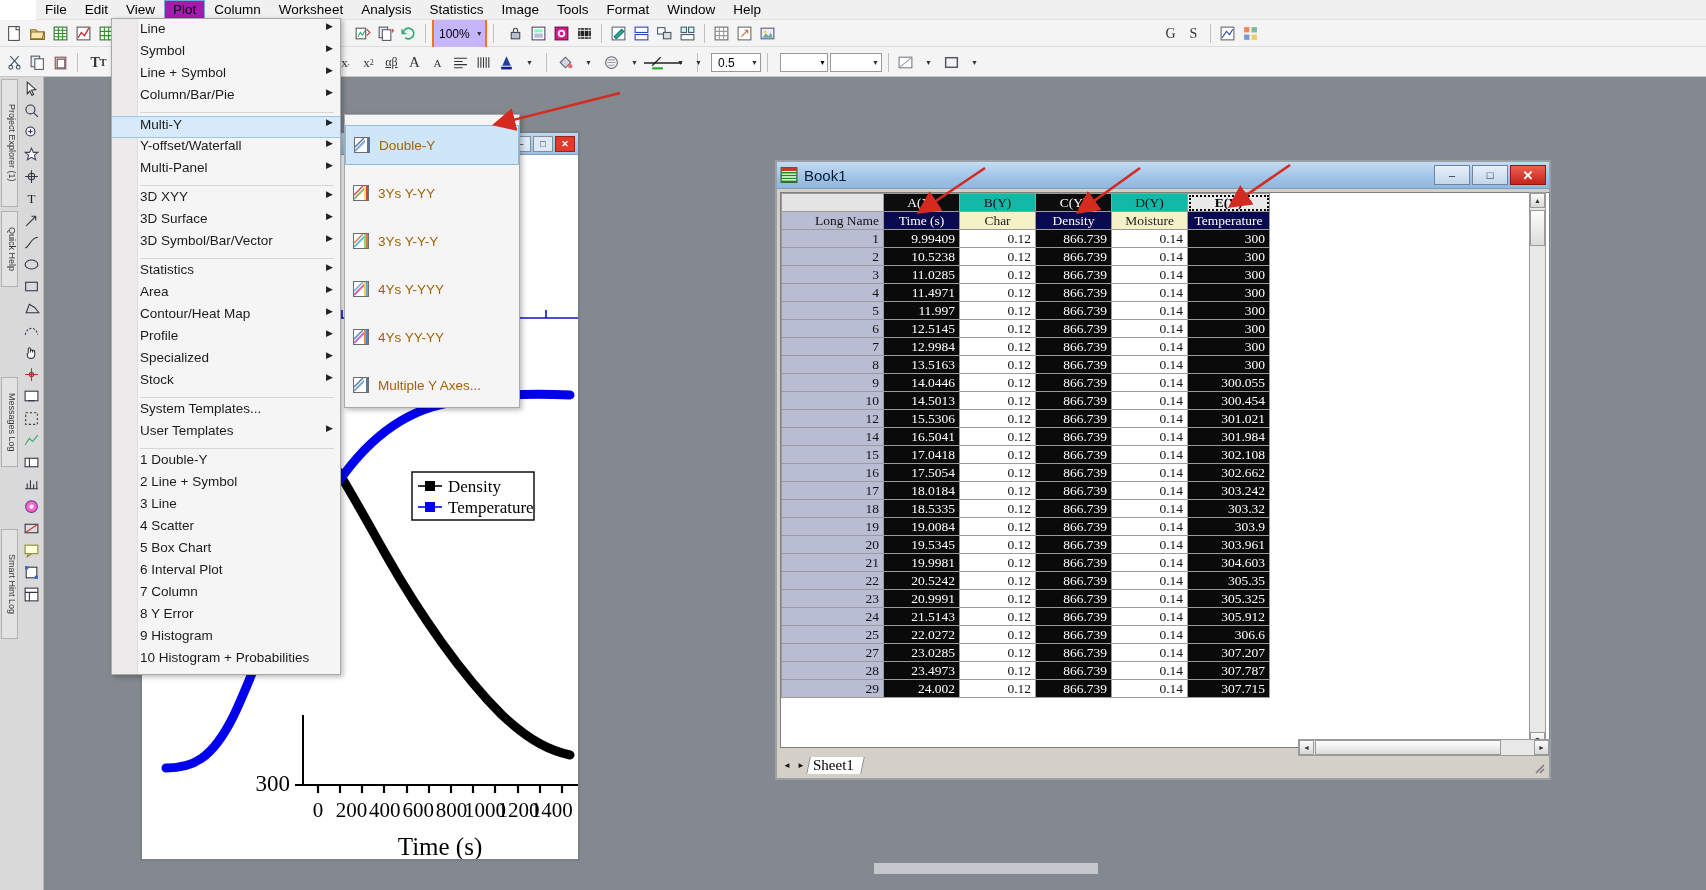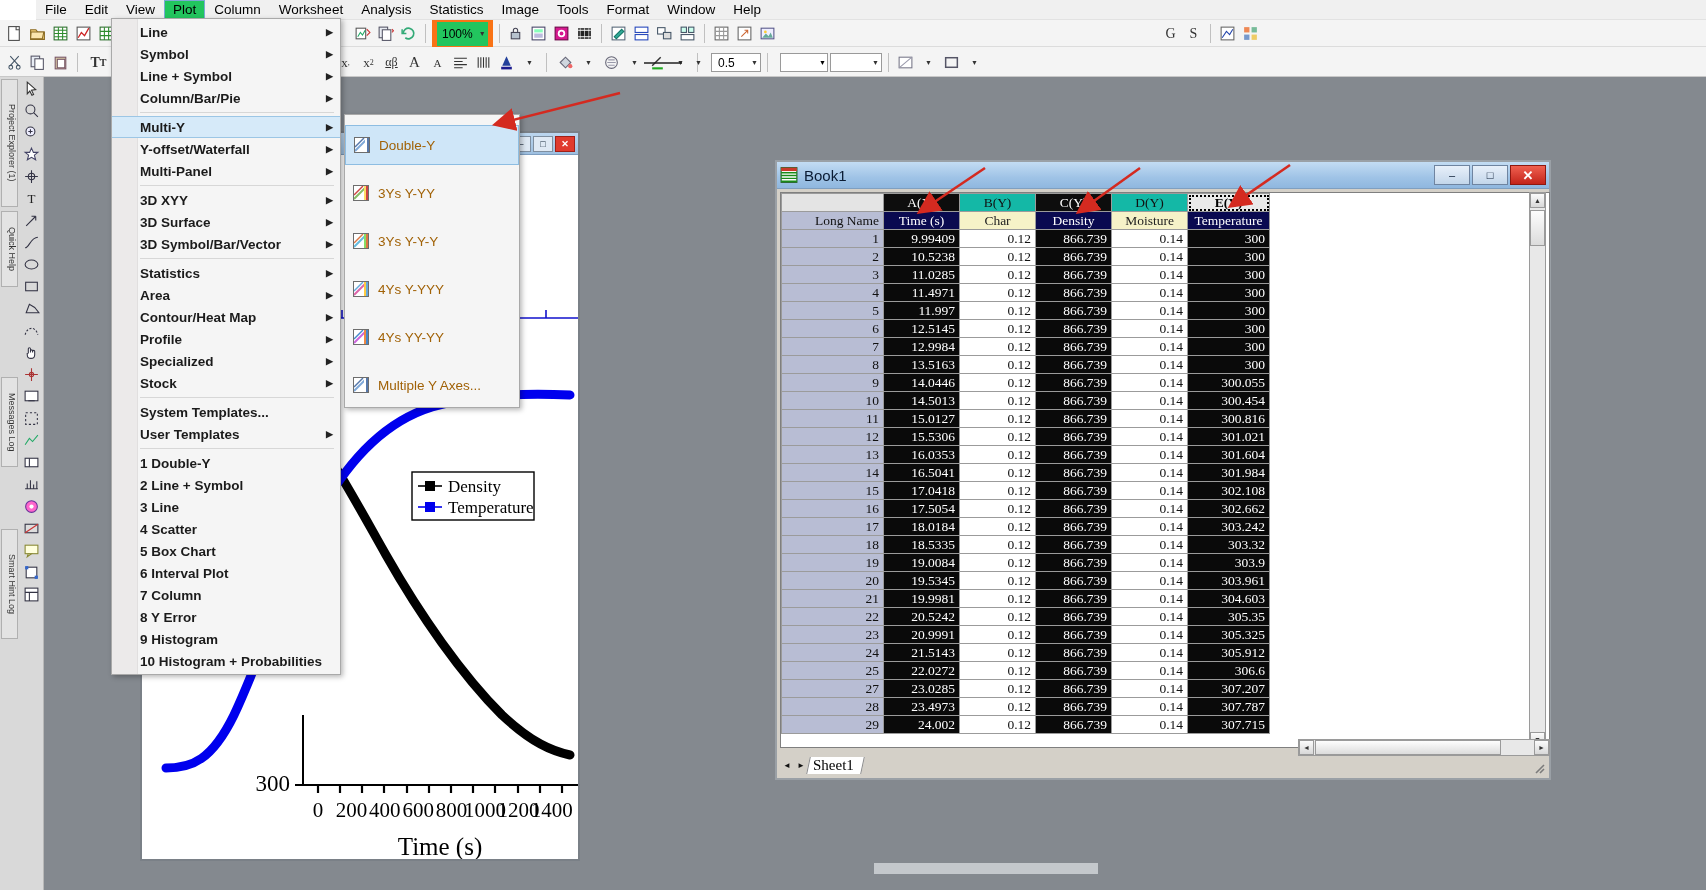--- a/index.html
+++ b/index.html
@@ -20,21 +20,21 @@
     display:flex; align-items:center;
     border-bottom:1px solid #e2e2e2;
     z-index:40;
     margin-left:36px;
   }
   .menu-item {
     padding:2px 9px; font-size:13.5px; color:#000; line-height:16px;
     cursor:default; white-space:nowrap;
   }
   .menu-item.active {
-    background:#22c55e; border:1px solid #7aa9d4; border-bottom:none;
+    background:#a21caf; border:1px solid #7aa9d4; border-bottom:none;
     padding:1px 8px;
   }
 
   
   #toolbar1 {
     position:absolute; left:0; top:20px; width:1706px; height:27px;
     background:#f4f4f4; border-bottom:1px solid #dcdcdc; z-index:30;
   }
   #toolbar2 {
     position:absolute; left:0; top:47px; width:1706px; height:30px;
@@ -42,21 +42,21 @@
   }
   .tb-group { position:absolute; top:2px; display:flex; align-items:center; gap:2px; height:23px; }
   .tbtn {
     width:21px; height:21px; border:1px solid transparent;
     display:flex; align-items:center; justify-content:center;
     font-size:11px; color:#333; background:transparent;
     position:relative;
   }
   .sep { width:1px; height:19px; background:#c0c0c0; margin:0 4px; }
   .zoom-combo {
-    display:flex; align-items:center; border:5px solid #f97316; background:#22c55e;
+    display:flex; align-items:center; border:2px solid #f97316; background:#c4b5fd;
     height:34px; font-size:12px; padding:0 2px 0 5px;
   }
   .zoom-combo .arrow { font-size:7px; margin-left:6px; color:#333; }
   .num-combo {
     display:flex; align-items:center; justify-content:space-between;
     border:1px solid #9a9a9a; background:#fff; height:19px;
     font-size:12px; padding:0 2px 0 6px; width:50px;
   }
   .num-combo .arrow { font-size:7px; color:#333; }
   .color-combo {
@@ -200,22 +200,22 @@
   
   #plotmenu {
     position:absolute; left:111px; top:18px; width:230px;
     background:#f5f5f5; border:1px solid #a9a9a9;
     box-shadow:2px 2px 5px rgba(0,0,0,.28);
     z-index:60; padding:2px 0;
     font-size:13.5px;
   }
   #plotmenu .gutter { position:absolute; left:0; top:0; width:26px; bottom:0; background:#eceaea; border-right:1px solid #e1dfdf;}
   .mi {
-    position:relative; height:22px; display:flex; align-items:center;
-    padding-left:28px; color:#1b1b1b; white-space:nowrap;font-weight:bold;
+    position:relative; height:22px; display:flex; align-items:flex-start;
+    padding-left:28px; color:#1b1b1b; white-space:nowrap;
   }
   .mi .arrow { position:absolute; right:7px; font-size:9px; color:#222; }
   .mi.hl { background:#d6eaf9; border-top:1px solid #9cc6e5; border-bottom:1px solid #9cc6e5; }
   .mdiv { height:1px; background:#d7d7d7; margin:3px 6px 3px 28px; }
 
   
   #submenu {
     position:absolute; left:344px; top:114px; width:176px;
     background:#f5f5f5; border:1px solid #a9a9a9;
     box-shadow:2px 2px 5px rgba(0,0,0,.28);
@@ -931,42 +931,26 @@
             </tr>
             <tr>
               <td class="rowhdr">10</td>
               <td class="cell sel">14.5013</td>
               <td class="cell">0.12</td>
               <td class="cell sel">866.739</td>
               <td class="cell">0.14</td>
               <td class="cell sel">300.454</td>
             </tr>
             <tr>
-              <td class="rowhdr">11</td>
-              <td class="cell sel">15.0127</td>
-              <td class="cell">0.12</td>
-              <td class="cell sel">866.739</td>
-              <td class="cell">0.14</td>
-              <td class="cell sel">300.816</td>
-            </tr>
-            <tr>
               <td class="rowhdr">12</td>
               <td class="cell sel">15.5306</td>
               <td class="cell">0.12</td>
               <td class="cell sel">866.739</td>
               <td class="cell">0.14</td>
               <td class="cell sel">301.021</td>
-            </tr>
-            <tr>
-              <td class="rowhdr">13</td>
-              <td class="cell sel">16.0353</td>
-              <td class="cell">0.12</td>
-              <td class="cell sel">866.739</td>
-              <td class="cell">0.14</td>
-              <td class="cell sel">301.604</td>
             </tr>
             <tr>
               <td class="rowhdr">14</td>
               <td class="cell sel">16.5041</td>
               <td class="cell">0.12</td>
               <td class="cell sel">866.739</td>
               <td class="cell">0.14</td>
               <td class="cell sel">301.984</td>
             </tr>
             <tr>

